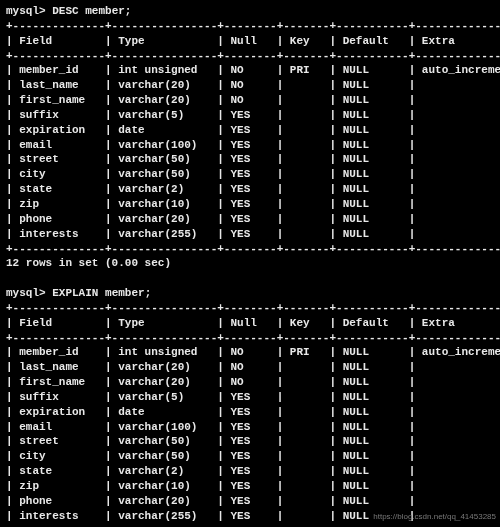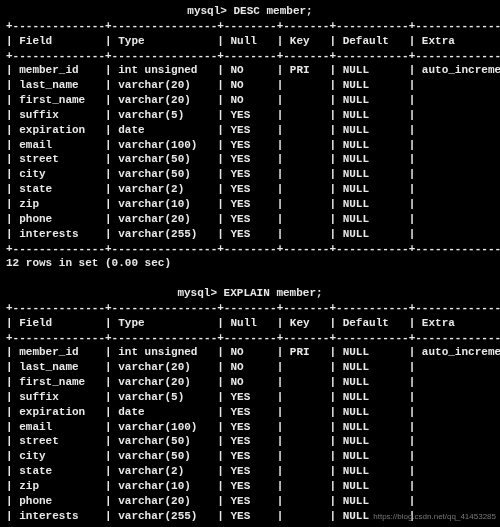--- a/index.html
+++ b/index.html
@@ -13,21 +13,20 @@
     width: 500px;
   }
   .terminal {
     padding: 4px 6px 2px 6px;
     white-space: pre;
     letter-spacing: 0px;
     font-weight: 600;
   }
   .prompt-line {
     white-space: pre;
-    text-align: center;
   }
   .table {
     display: block;
     white-space: pre;
   }
   .watermark {
     position: absolute;
     right: 4px;
     top: 512px;
     font-size: 8px;

